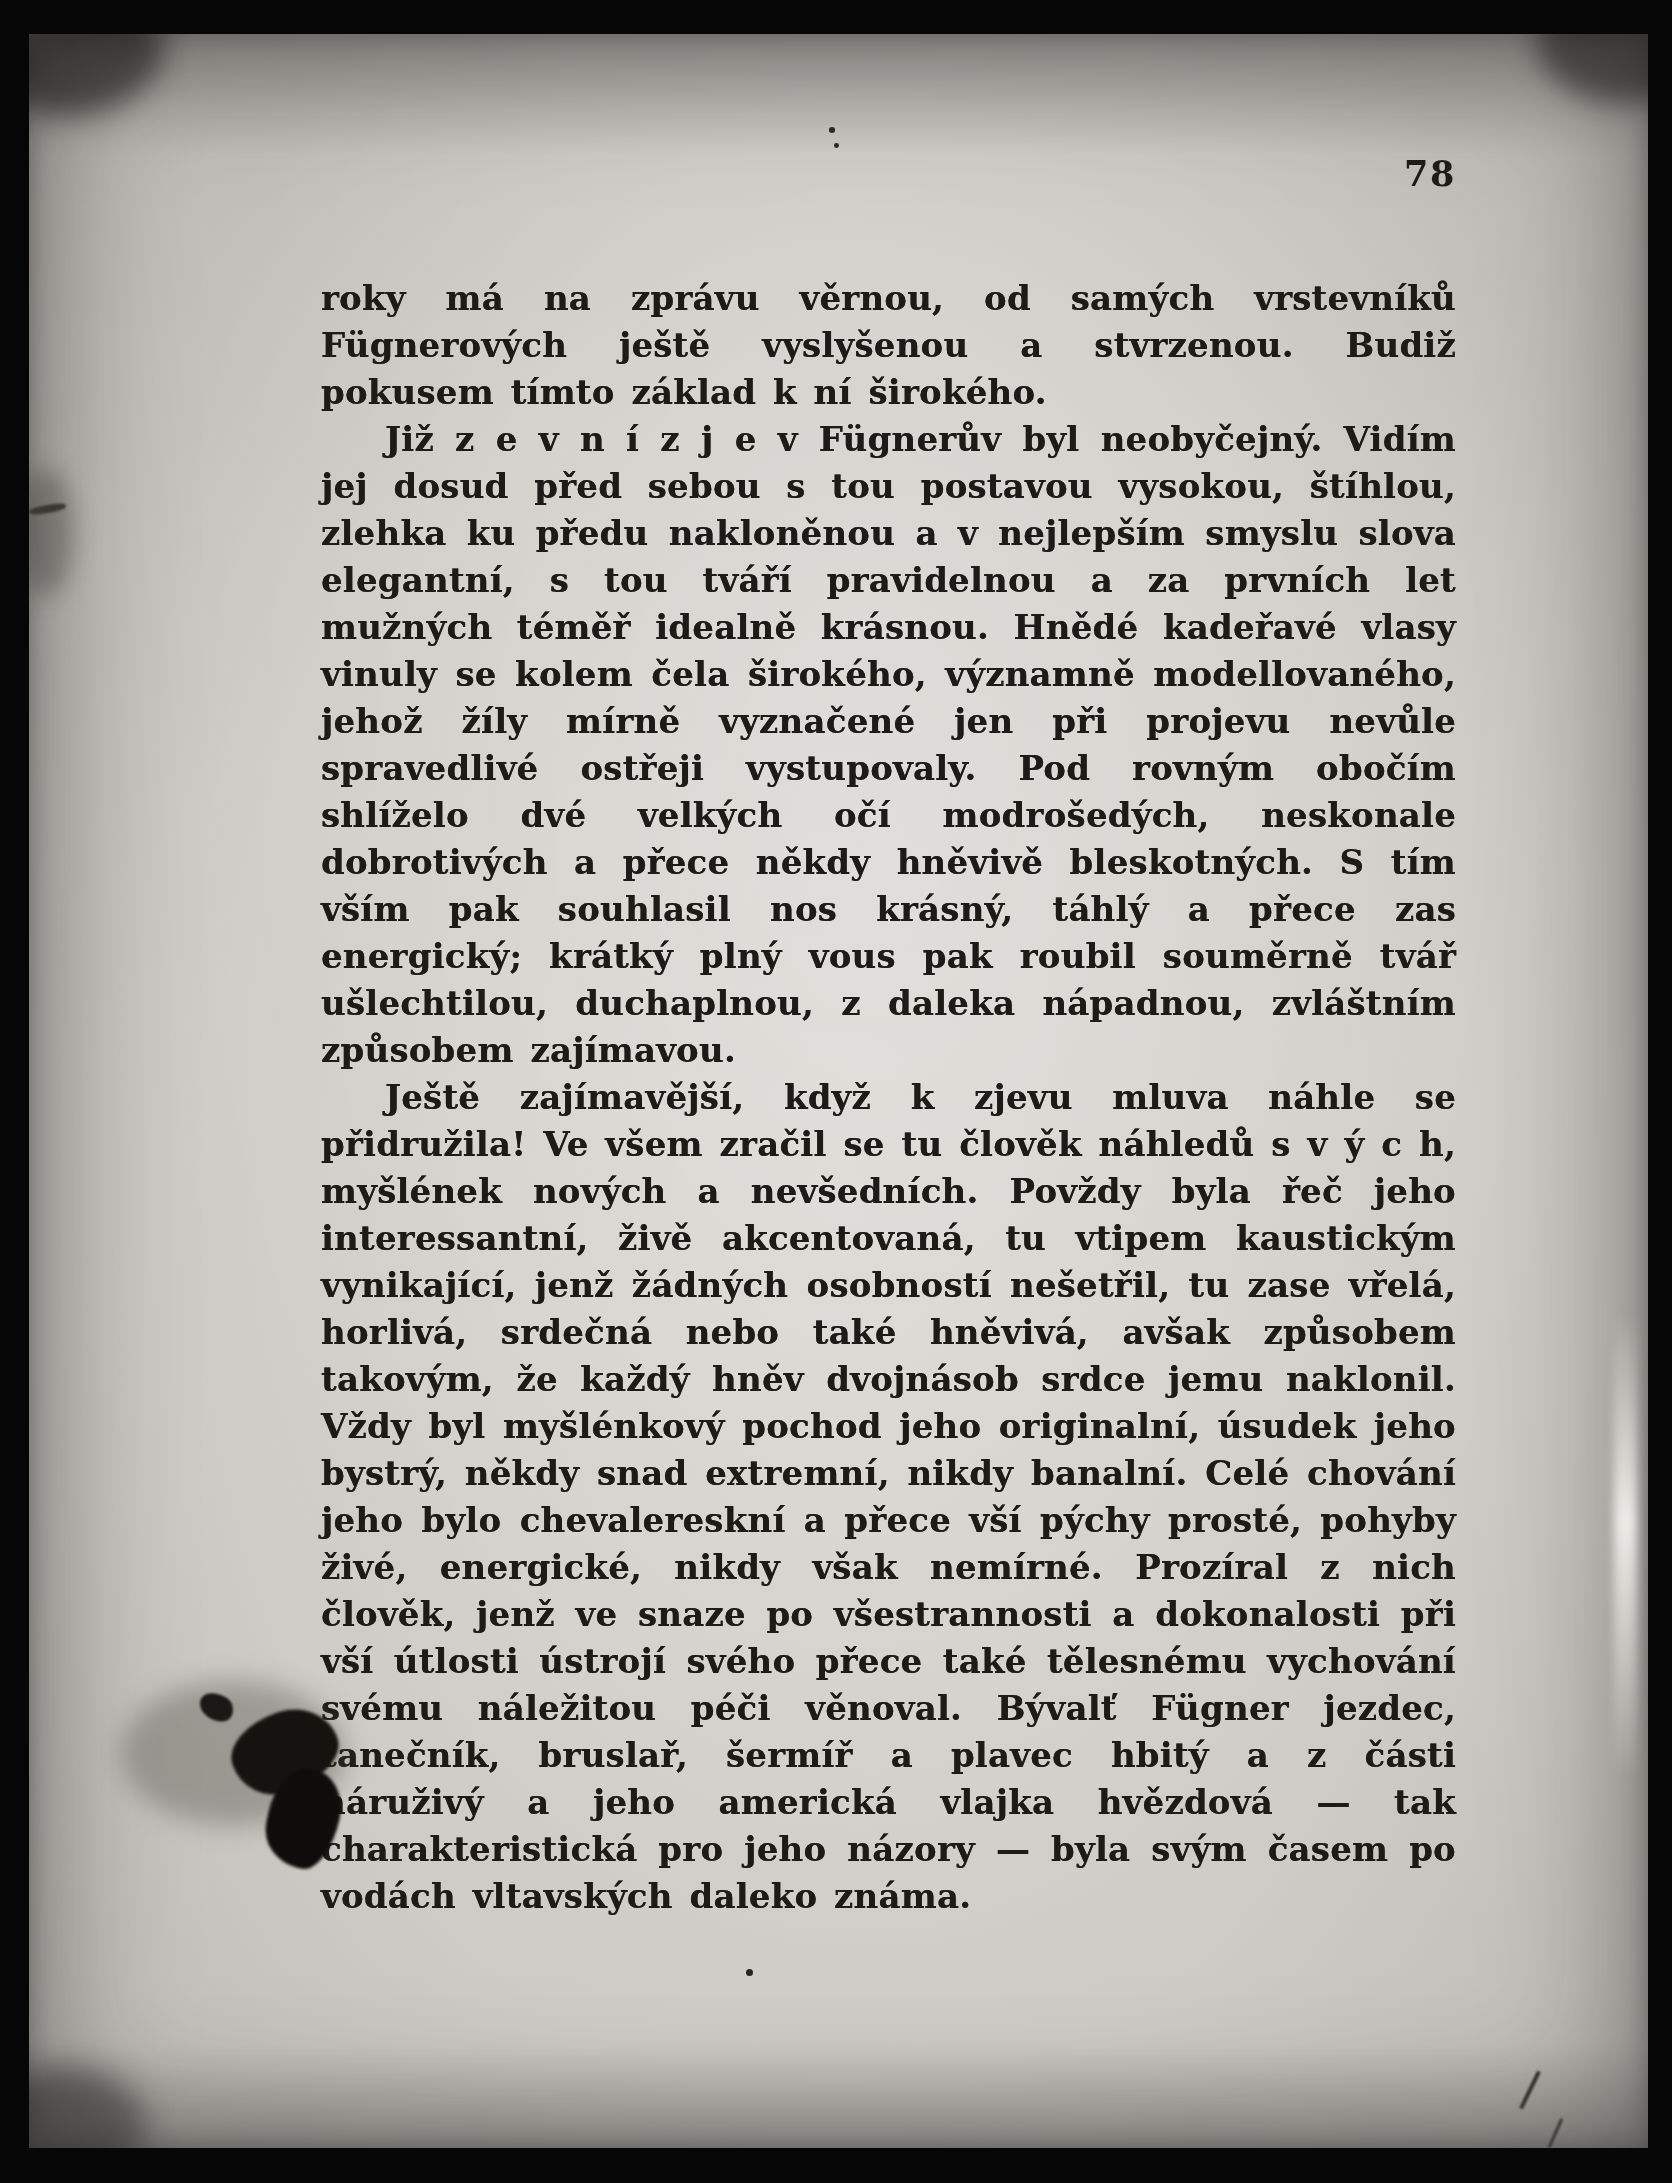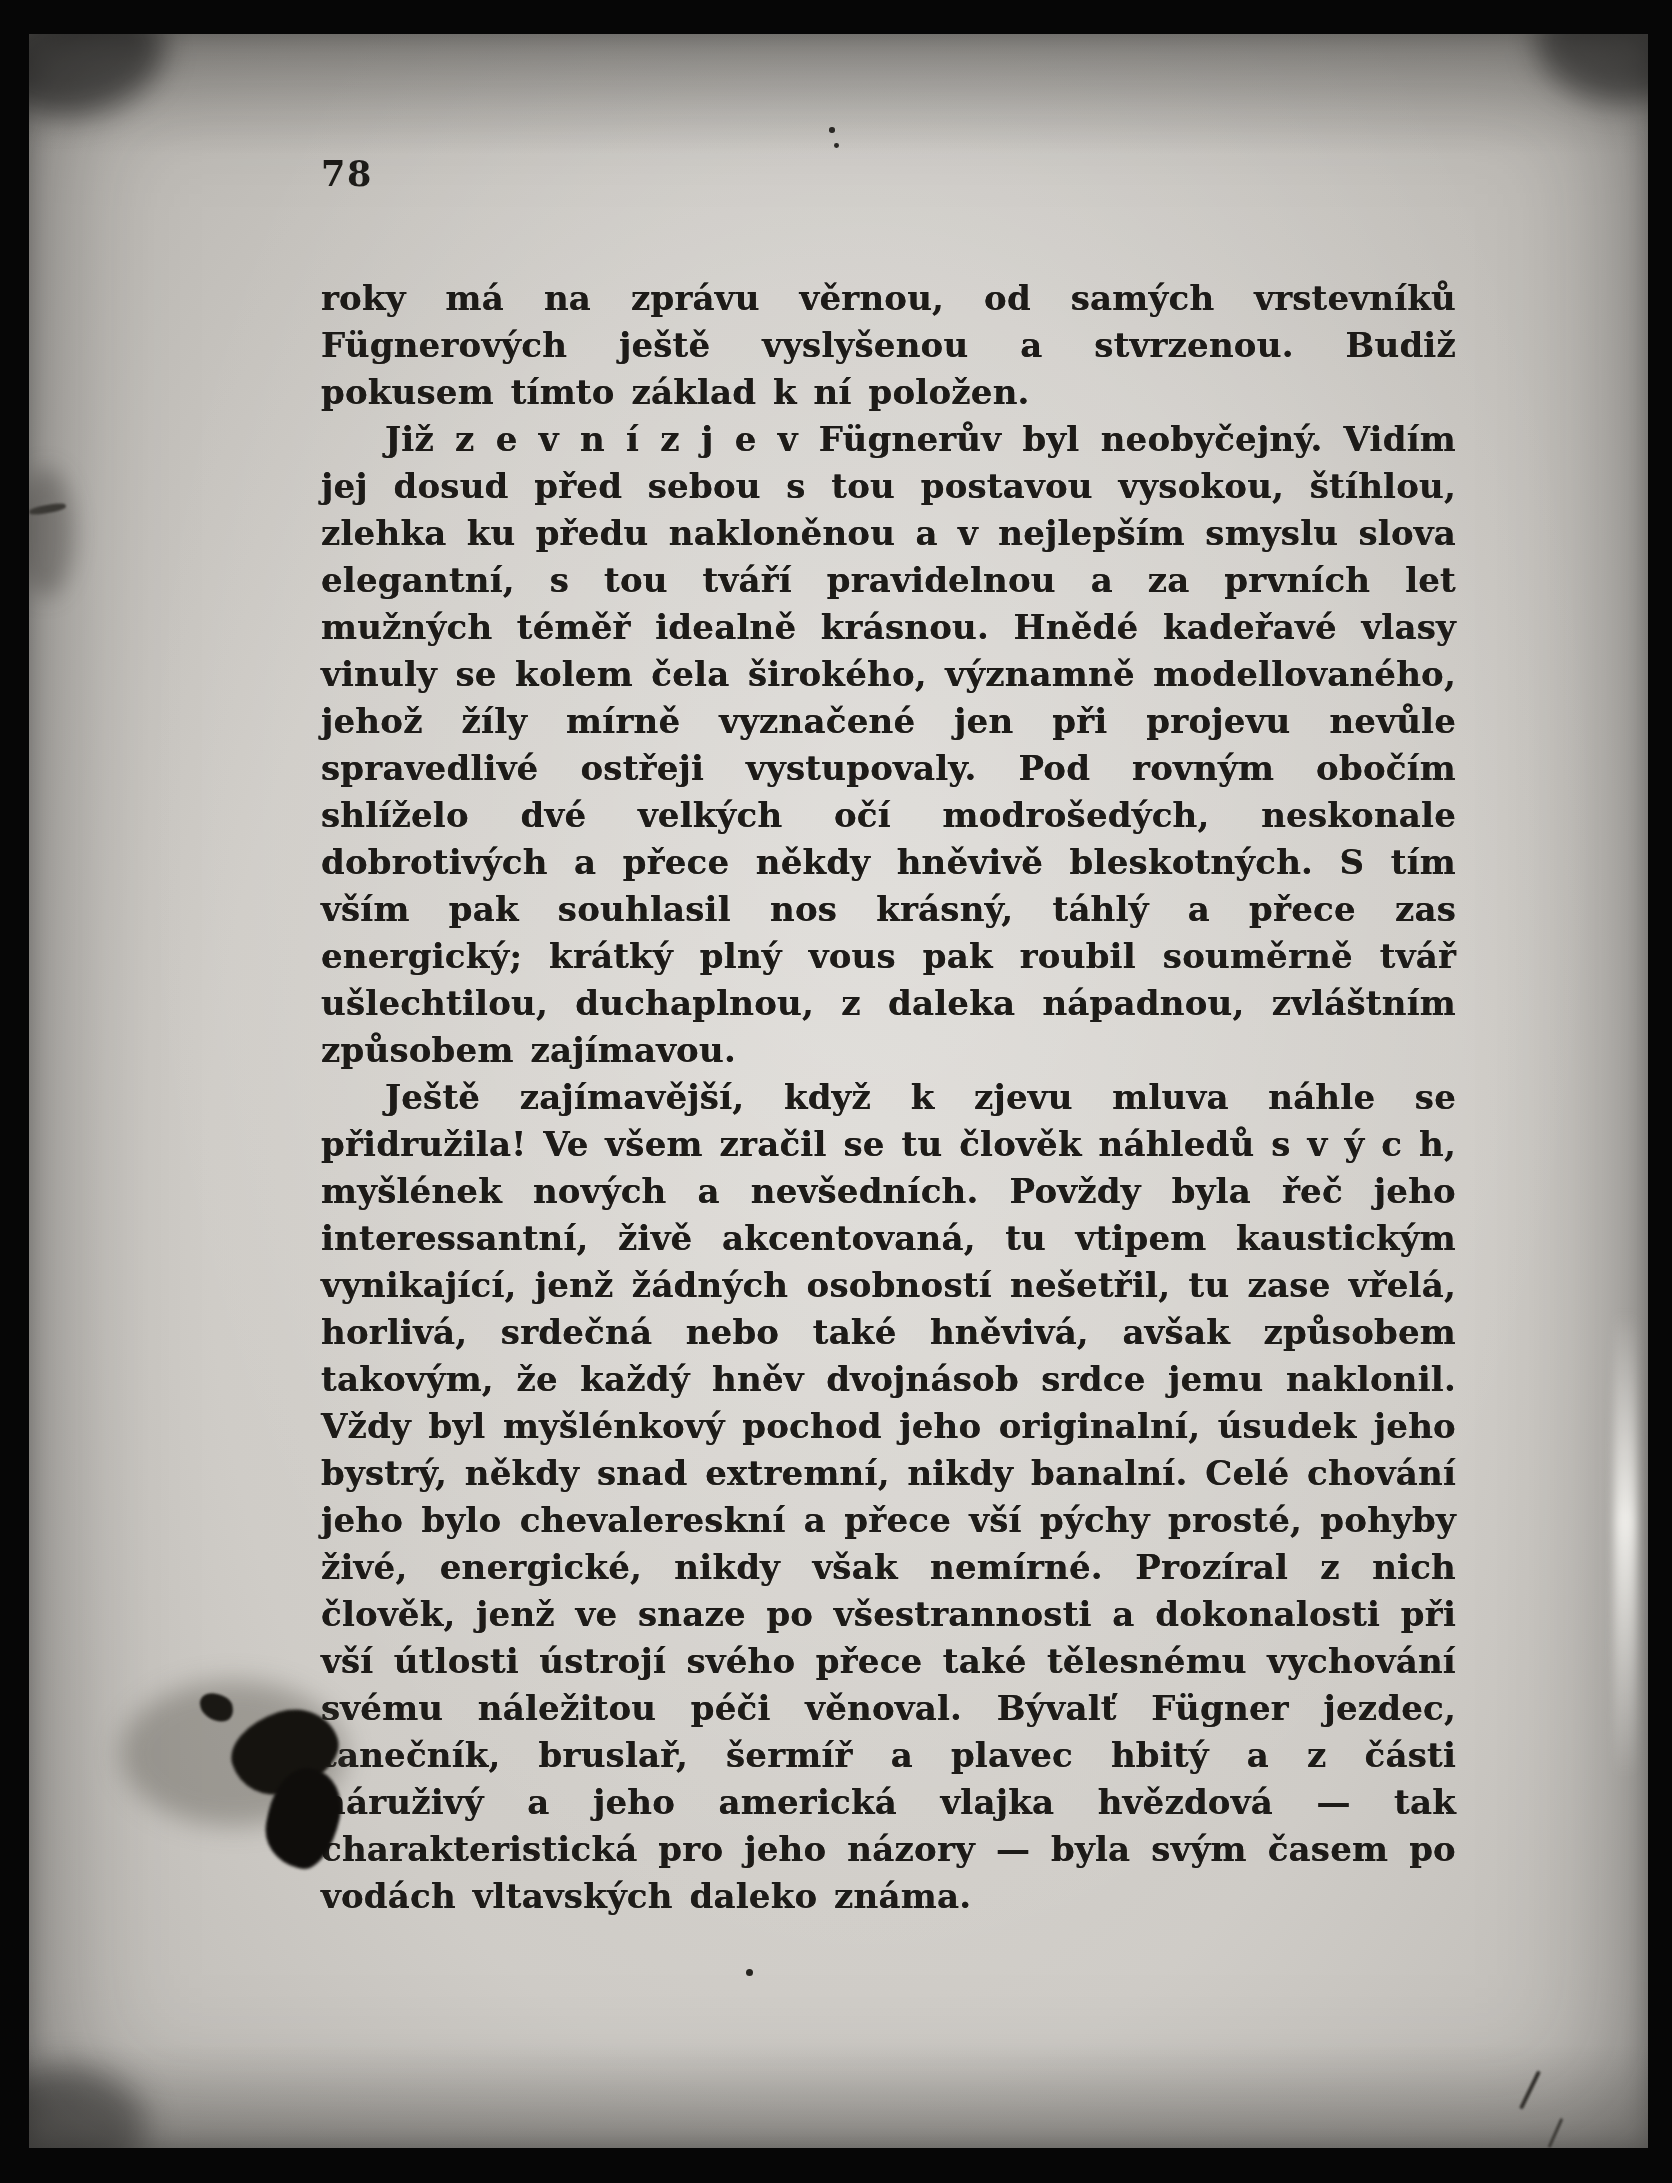--- a/index.html
+++ b/index.html
@@ -44,21 +44,21 @@
     left: 0; right: 0; bottom: 0;
     height: 104px;
     background: linear-gradient(rgba(70,68,64,0), rgba(70,68,64,0.30));
     pointer-events: none;
   }
   .page-number {
     position: absolute;
     left: 292px;
     top: 119px;
     width: 1135px;
-    text-align: left;
+    text-align: right;
     font-size: 35px;
     font-weight: 700;
     color: var(--ink, #1d1b18);
     letter-spacing: 1.6px;
   }
   .text-block {
     position: absolute;
     left: 292px;
     top: 241px;
     width: 1135px;
@@ -155,21 +155,21 @@
 </style>
 </head>
 <body>
 
 <div class="scan">
   <div class="page">
 
     <div class="page-number"><span>78</span></div>
 
     <div class="text-block">
-      <p class="para no-indent">roky má na zprávu věrnou, od samých vrstevníků Fügnerových ještě vyslyšenou a stvrzenou. Budiž pokusem tímto základ k ní položen.</p>
+      <p class="para no-indent">roky má na zprávu věrnou, od samých vrstevníků Fügnerových ještě vyslyšenou a stvrzenou. Budiž pokusem tímto základ k ní širokého.</p>
       <p class="para">Již z e v n í  z j e v  Fügnerův byl neobyčejný. Vidím jej dosud před sebou s tou postavou vysokou, štíhlou, zlehka ku předu nakloněnou a v nejlepším smyslu slova elegantní, s tou tváří pravidelnou a za prvních let mužných téměř idealně krásnou. Hnědé kadeřavé vlasy vinuly se kolem čela širokého, významně modellovaného, jehož žíly mírně vyznačené jen při projevu nevůle spravedlivé ostřeji vystupovaly. Pod rovným obočím shlíželo dvé velkých očí modrošedých, neskonale dobrotivých a přece někdy hněvivě bleskotných. S tím vším pak souhlasil nos krásný, táhlý a přece zas energický; krátký plný vous pak roubil souměrně tvář ušlechtilou, duchaplnou, z daleka nápadnou, zvláštním způsobem zajímavou.</p>
       <p class="para">Ještě zajímavější, když k zjevu mluva náhle se přidružila! Ve všem zračil se tu člověk náhledů s v ý c h, myšlének nových a nevšedních. Povždy byla řeč jeho interessantní, živě akcentovaná, tu vtipem kaustickým vynikající, jenž žádných osobností nešetřil, tu zase vřelá, horlivá, srdečná nebo také hněvivá, avšak způsobem takovým, že každý hněv dvojnásob srdce jemu naklonil. Vždy byl myšlénkový pochod jeho originalní, úsudek jeho bystrý, někdy snad extremní, nikdy banalní. Celé chování jeho bylo chevalereskní a přece vší pýchy prosté, pohyby živé, energické, nikdy však nemírné. Prozíral z nich člověk, jenž ve snaze po všestrannosti a dokonalosti při vší útlosti ústrojí svého přece také tělesnému vychování svému náležitou péči věnoval. Bývalť Fügner jezdec, tanečník, bruslař, šermíř a plavec hbitý a z části náruživý a jeho americká vlajka hvězdová — tak charakteristická pro jeho názory — byla svým časem po vodách vltavských daleko známa.</p>
     </div>
 
     <div class="artifact corner-shade-tl"></div>
     <div class="artifact corner-shade-tr"></div>
     <div class="artifact corner-shade-bl"></div>
     <div class="artifact left-edge-smudge"></div>
     <div class="artifact left-margin-tick"></div>
     <div class="artifact top-speck-1"></div>

